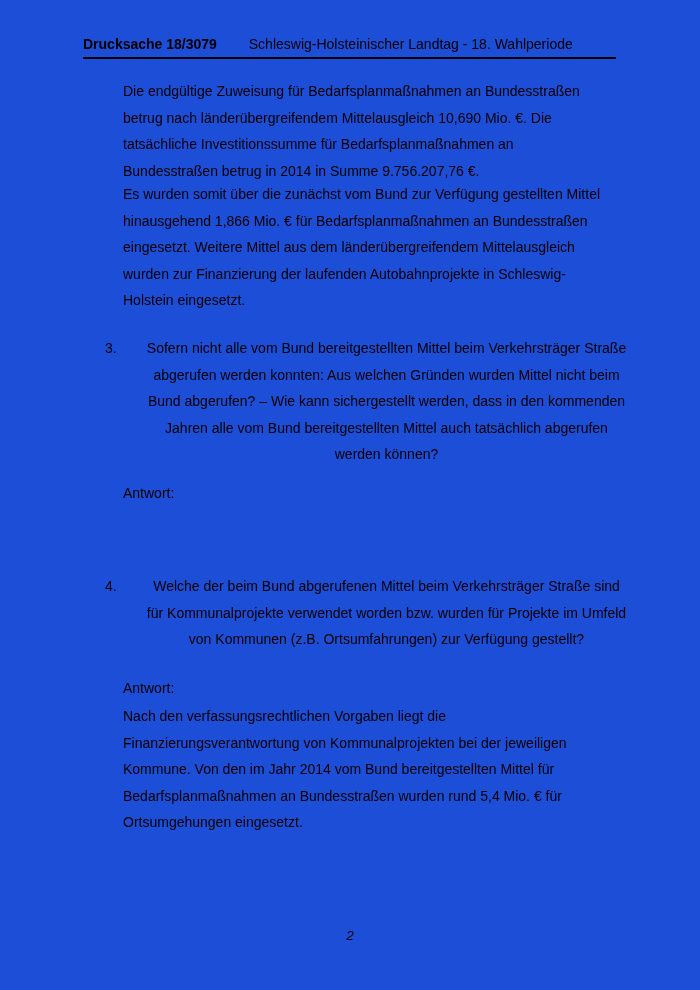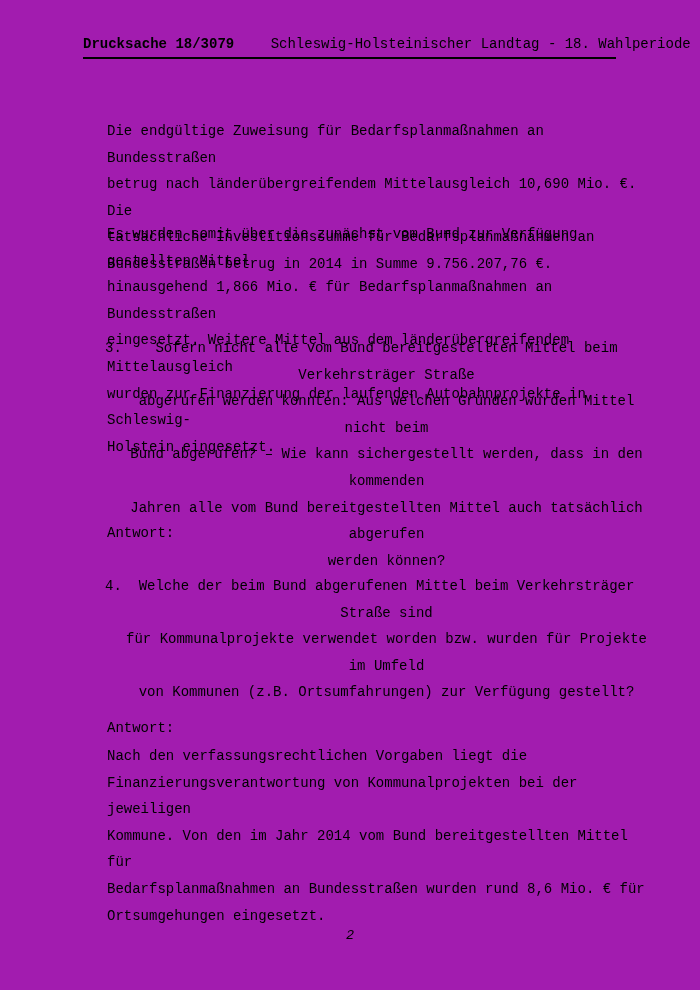--- a/index.html
+++ b/index.html
@@ -4,23 +4,23 @@
 <style>
   html, body {
     margin: 0;
     padding: 0;
     background: #ffffff;
   }
   .page {
     position: relative;
     width: 700px;
     height: 990px;
-    background: #a21caf;
+    background: #1d4ed8;
     color: #000000;
-    font-family: Liberation Mono, monospace;
+    font-family: Liberation Sans, sans-serif;
     font-size: 14px;
     overflow: hidden;
   }
   .header {
     position: absolute;
     left: 83px;
     top: 36px;
     width: 533px;
     padding-bottom: 5px;
     border-bottom: 2px solid #000000;
@@ -33,21 +33,21 @@
   .parliament {
     margin-left: 28px;
   }
   .block {
     position: absolute;
     margin: 0;
     line-height: 26.6px;
     white-space: pre-line;
     width: 545px;
   }
-  .indented { left: 107px; margin-top: 40px; }
+  .indented { left: 123px; }
   .question {
     left: 105px;
     display: flex;
     white-space: normal;
   }
   .qnum {
     flex: 0 0 18px;
     width: 18px;
     white-space: pre-line;
   }
@@ -105,20 +105,20 @@
     <span class="qtext">Welche der beim Bund abgerufenen Mittel beim Verkehrsträger Straße sind
 für Kommunalprojekte verwendet worden bzw. wurden für Projekte im Umfeld
 von Kommunen (z.B. Ortsumfahrungen) zur Verfügung gestellt?</span>
   </div>
 
   <p class="block indented" style="top:675px">Antwort:</p>
 
   <p class="block indented" style="top:703px">Nach den verfassungsrechtlichen Vorgaben liegt die
 Finanzierungsverantwortung von Kommunalprojekten bei der jeweiligen
 Kommune. Von den im Jahr 2014 vom Bund bereitgestellten Mittel für
-Bedarfsplanmaßnahmen an Bundesstraßen wurden rund 8,6 Mio. € für
+Bedarfsplanmaßnahmen an Bundesstraßen wurden rund 5,4 Mio. € für
 Ortsumgehungen eingesetzt.</p>
 
   <div class="footer">
     <span>2</span>
   </div>
 
 </div>
 
 </body></html>

